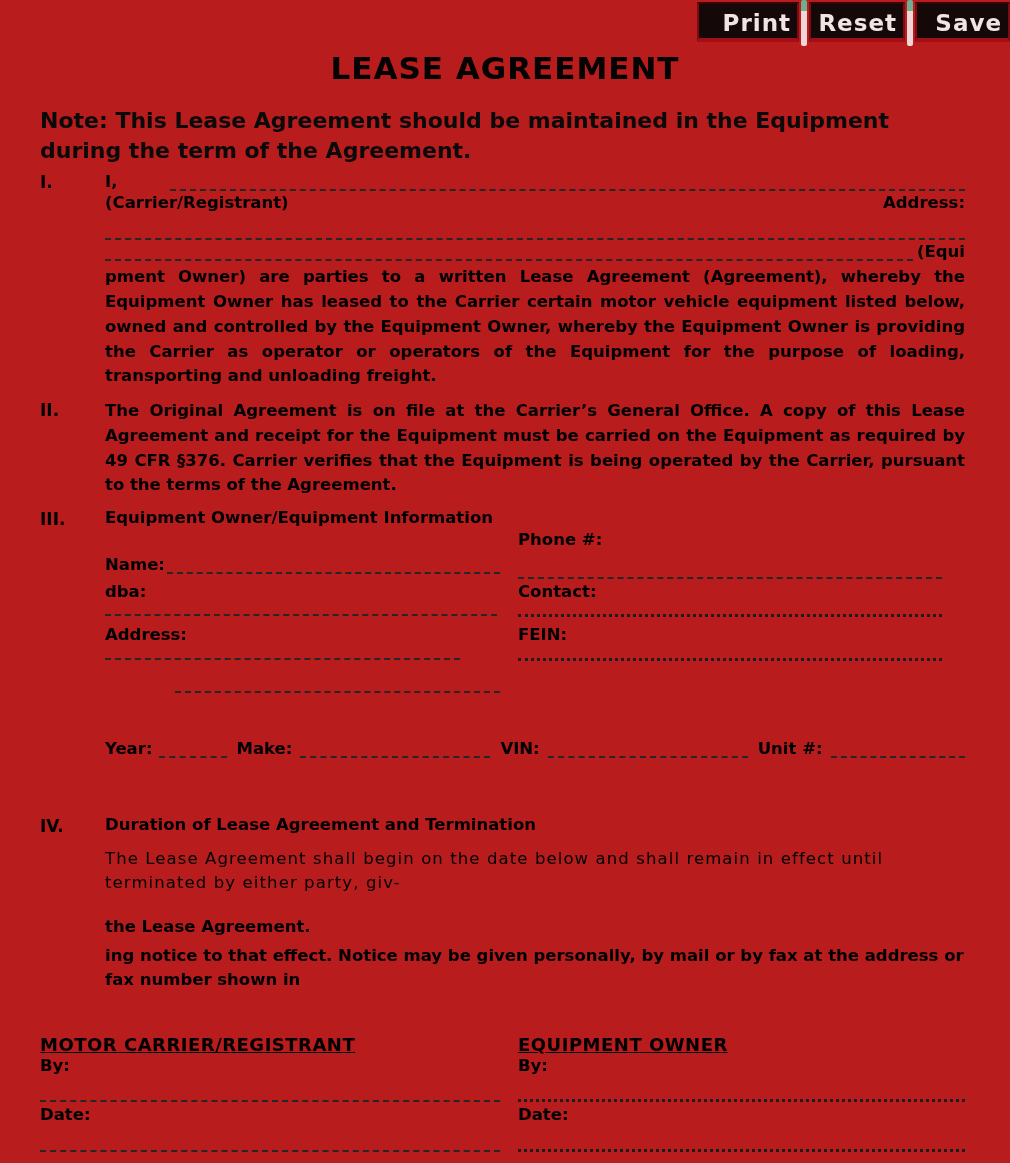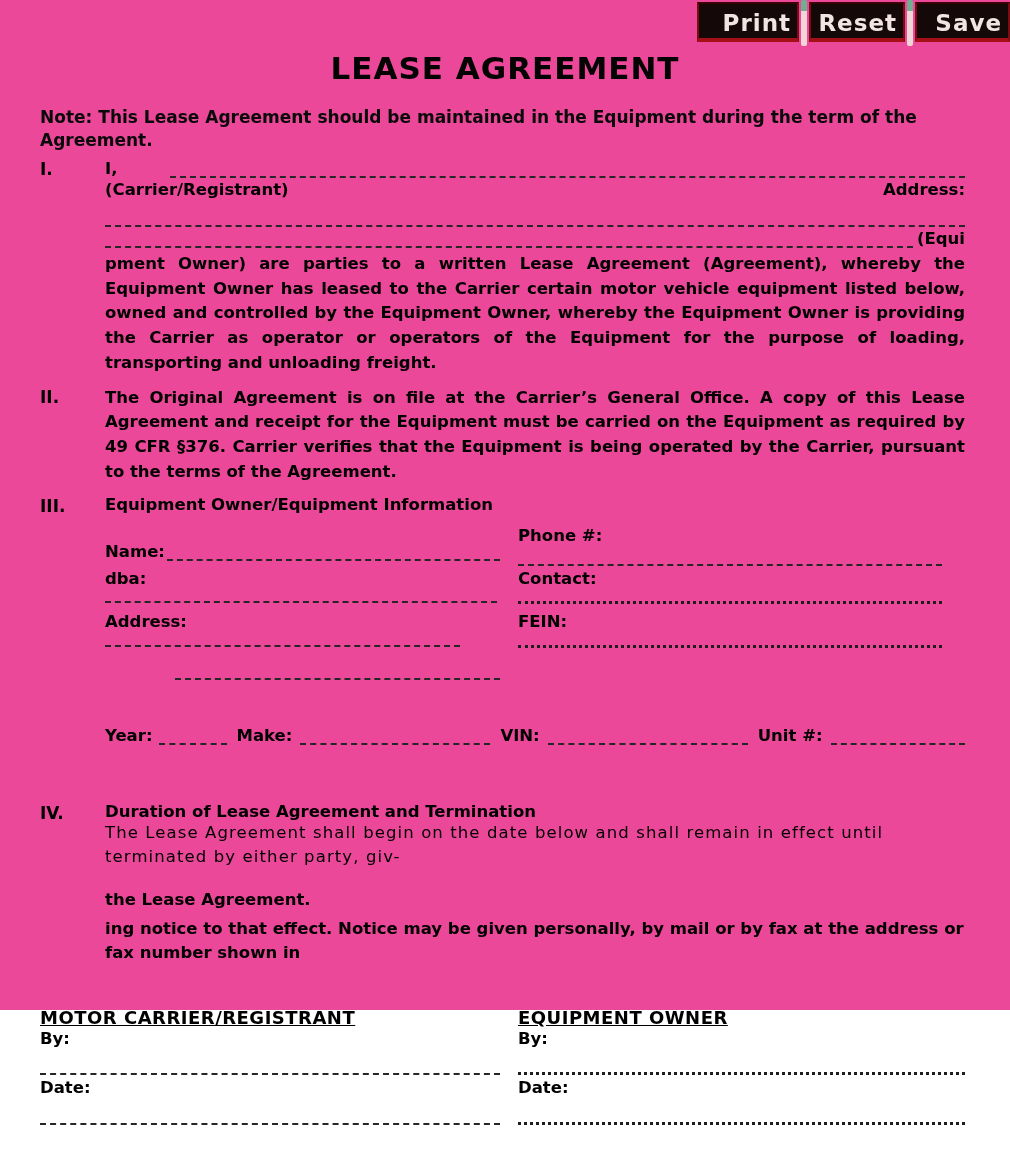--- a/index.html
+++ b/index.html
@@ -1,21 +1,21 @@
 <!DOCTYPE html>
 <html><head>
 <meta charset="utf-8">
 <style>
   html,body{margin:0;padding:0;}
   body{
     width:1010px;height:1163px;overflow:hidden;
     background:#ffffff;color:#000;
     font-family:"DejaVu Sans","Liberation Sans",sans-serif;
   }
-  .page{position:relative;width:1010px;height:1010px;background:#ec4899;}
+  .page{position:relative;width:1010px;height:1163px;background:#b91c1c;}
 
   
   .toolbar{position:absolute;top:0;right:0;display:flex;align-items:flex-start;z-index:5;}
   .tbtn{
     height:40px;margin-top:2px;
     background:#140808;color:#f3e4e4;
     border:2px solid #7d0c12;border-bottom:4px solid #a50f17;border-top-color:#3a0406;
     font-weight:bold;font-size:23px;letter-spacing:1px;
     display:flex;align-items:flex-end;justify-content:flex-end;
     padding:0 6px 2px 0;box-sizing:border-box;cursor:pointer;
@@ -30,21 +30,21 @@
     border-radius:2px;
   }
 
   
   .title{
     margin:0;padding-top:50px;text-align:center;
     font-size:31px;font-weight:bold;letter-spacing:1px;color:#030303;
   }
   .note{
     margin:20px 48px 6px 40px;
-    font-size:17px;font-weight:bold;line-height:1.35;color:#0a0a0a;
+    font-size:22px;font-weight:bold;line-height:1.35;color:#0a0a0a;
   }
 
   
   .sec{display:flex;padding:0 45px 0 40px;box-sizing:border-box;}
   .sec-num{flex:0 0 65px;font-weight:bold;font-size:17px;padding-top:1px;}
   .sec-body{flex:1;font-size:16.5px;min-width:0;}
   .bold{font-weight:bold;}
   .just{text-align:justify;line-height:1.5;}
 
   .fill-line{border-bottom:2px solid #262626;height:17px;}
@@ -113,21 +113,21 @@
     <div class="sec-num">II.</div>
     <div class="sec-body bold just">The Original Agreement is on file at the Carrier’s General Office. A copy of this Lease Agreement and receipt for the Equipment must be carried on the Equipment as required by 49 CFR §376. Carrier verifies that the Equipment is being operated by the Carrier, pursuant to the terms of the Agreement.</div>
   </div>
 
   <div class="sec" style="margin-top:10px;">
     <div class="sec-num">III.</div>
     <div class="sec-body bold">Equipment Owner/Equipment Information</div>
   </div>
 
   <div class="form-grid">
-    <div class="fg lbl" style="left:413px;top:10px;">Phone #:</div>
+    <div class="fg lbl" style="left:413px;top:1px;">Phone #:</div>
     <div class="fg row-flex" style="left:0;top:26px;width:395px;">
       <span class="lbl">Name:</span>
       <div class="fill-line dash" style="flex:1;margin-left:2px;"></div>
     </div>
     <div class="fg fill-line dash" style="left:413px;top:31px;width:424px;"></div>
     <div class="fg lbl" style="left:0;top:53px;">dba:</div>
     <div class="fg lbl" style="left:413px;top:53px;">Contact:</div>
     <div class="fg fill-line dash" style="left:0;top:68px;width:392px;"></div>
     <div class="fg fill-line dots" style="left:413px;top:69px;width:424px;"></div>
     <div class="fg lbl" style="left:0;top:96px;">Address:</div>
@@ -145,21 +145,21 @@
       <div class="fill-line dash" style="width:200px;margin:0 10px 0 8px;"></div>
       <span class="lbl">Unit #:</span>
       <div class="fill-line dash" style="flex:1;margin-left:8px;"></div>
     </div>
   </div>
 
   <div class="sec" style="margin-top:26px;">
     <div class="sec-num">IV.</div>
     <div class="sec-body">
       <div class="bold">Duration of Lease Agreement and Termination</div>
-      <div class="p-light" style="margin-top:0;">The Lease Agreement shall begin on the date below and shall remain in effect until terminated by either party, giv-</div>
+      <div class="p-light" style="margin-top:13px;">The Lease Agreement shall begin on the date below and shall remain in effect until terminated by either party, giv-</div>
       <div class="p-bold" style="margin-top:20px;">the Lease Agreement.</div>
       <div class="p-bold" style="margin-top:5px;">ing notice to that effect. Notice may be given personally, by mail or by fax at the address or fax number shown in</div>
     </div>
   </div>
 
   <div class="sig-wrap" style="margin-top:42px;">
 
     <div class="sig-col left">
       <div class="sig-head">MOTOR CARRIER/REGISTRANT</div>
       <div class="lbl" style="margin-top:1px;">By:</div>

